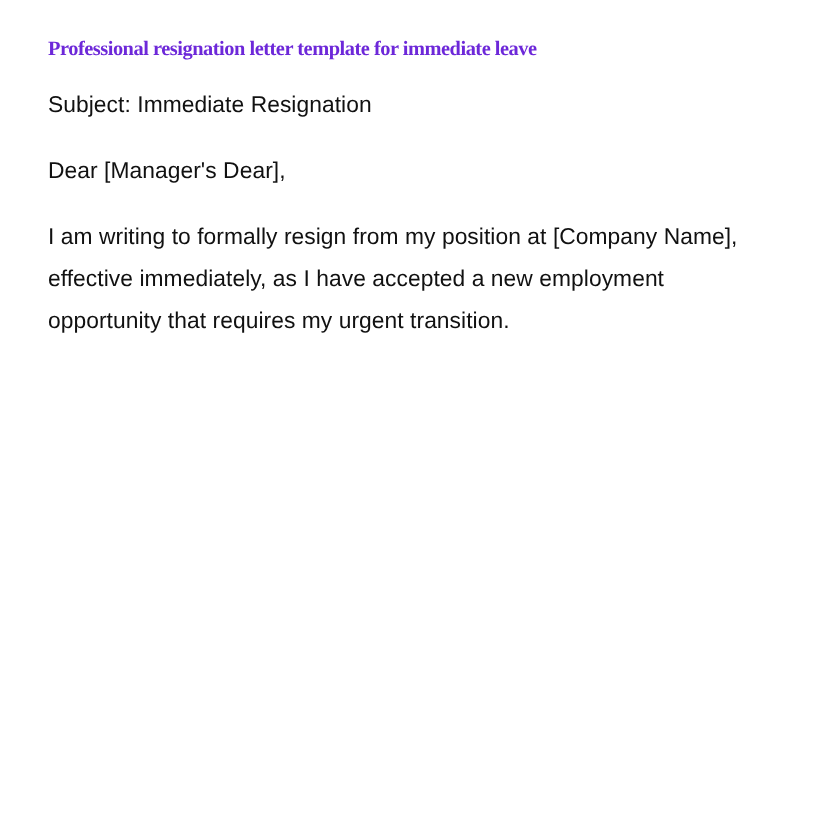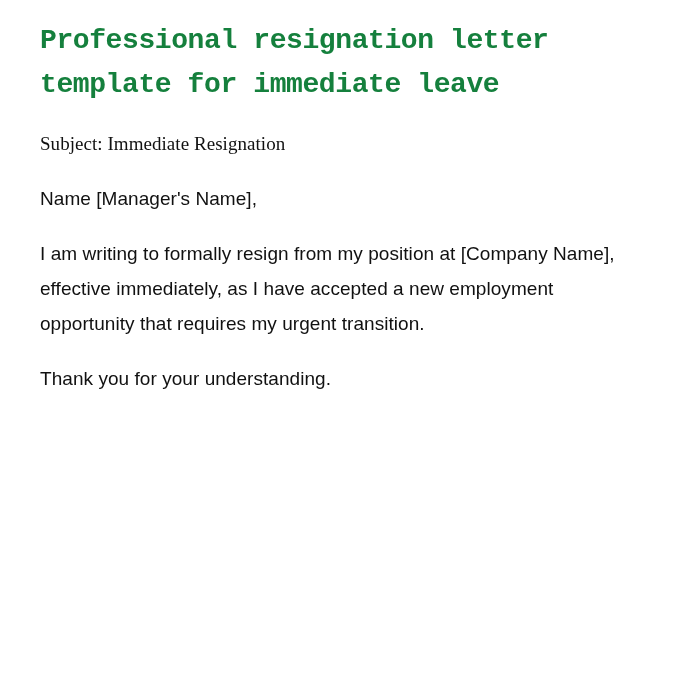--- a/index.html
+++ b/index.html
@@ -15,42 +15,40 @@
       font-family: "Liberation Sans", "DejaVu Sans", sans-serif;
       color: #111111;
     }
     .page {
       position: absolute;
       left: 40px;
       top: 19px;
       width: 600px;
     }
     .title {
-      font-family: Liberation Mono, monospace;
+      font-family: Liberation Serif, serif;
       font-weight: bold;
-      font-size: 28px;
+      font-size: 17px;
       line-height: 44px;
       letter-spacing: -0.4px;
       margin: 0;
-      color: #15803d;
+      color: #6d28d9;
     }
     .para {
       font-size: 19px;
       line-height: 35px;
       margin: 0 0 20px 0;
       color: #111111;
       letter-spacing: 0.05px;
     }
     .para.subject {
-      margin-top: 19px;
-      font-family: Liberation Serif, serif;
+      margin-top: 7px;
     }
   </style>
 </head>
 <body>
 
 <div class="page">
   <h1 class="title">Professional resignation letter template for immediate leave</h1>
   <p class="para subject">Subject: Immediate Resignation</p>
-  <p class="para">Name [Manager's Name],</p>
+  <p class="para">Dear [Manager's Dear],</p>
   <p class="para">I am writing to formally resign from my position at [Company Name], effective immediately, as I have accepted a new employment opportunity that requires my urgent transition.</p>
-  <p class="para">Thank you for your understanding.</p>
 </div>
 
 </body></html>

